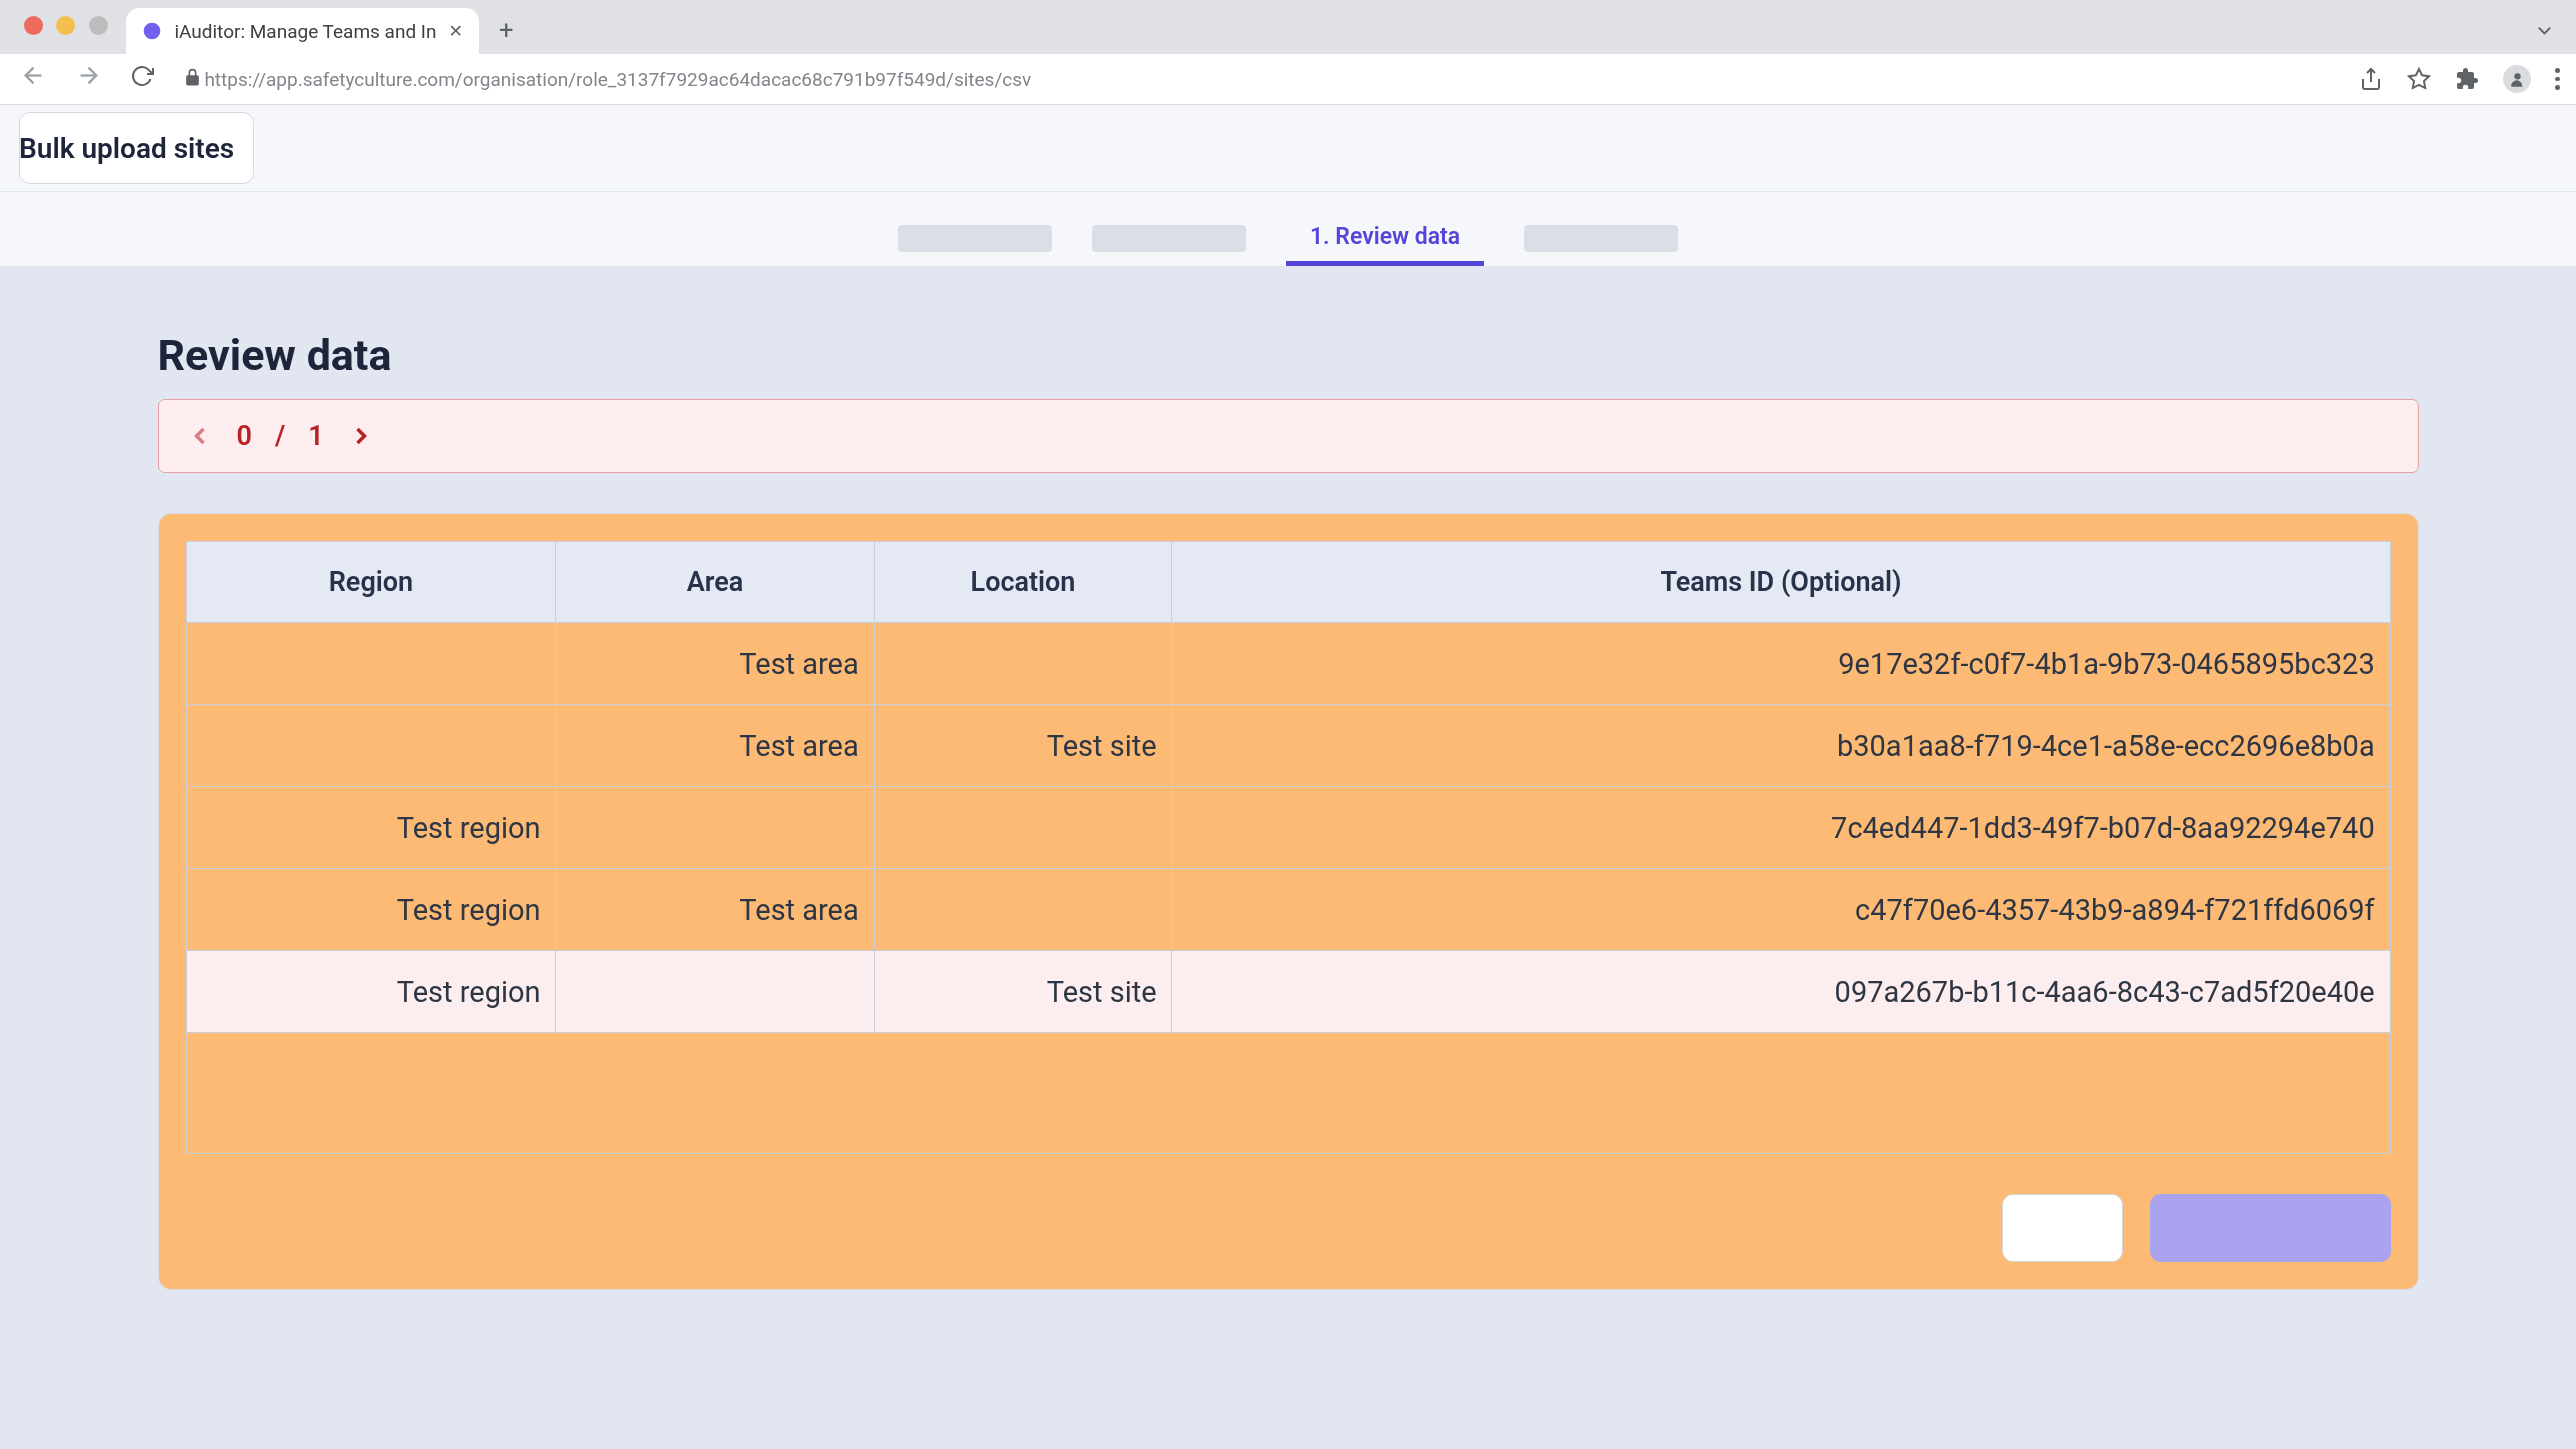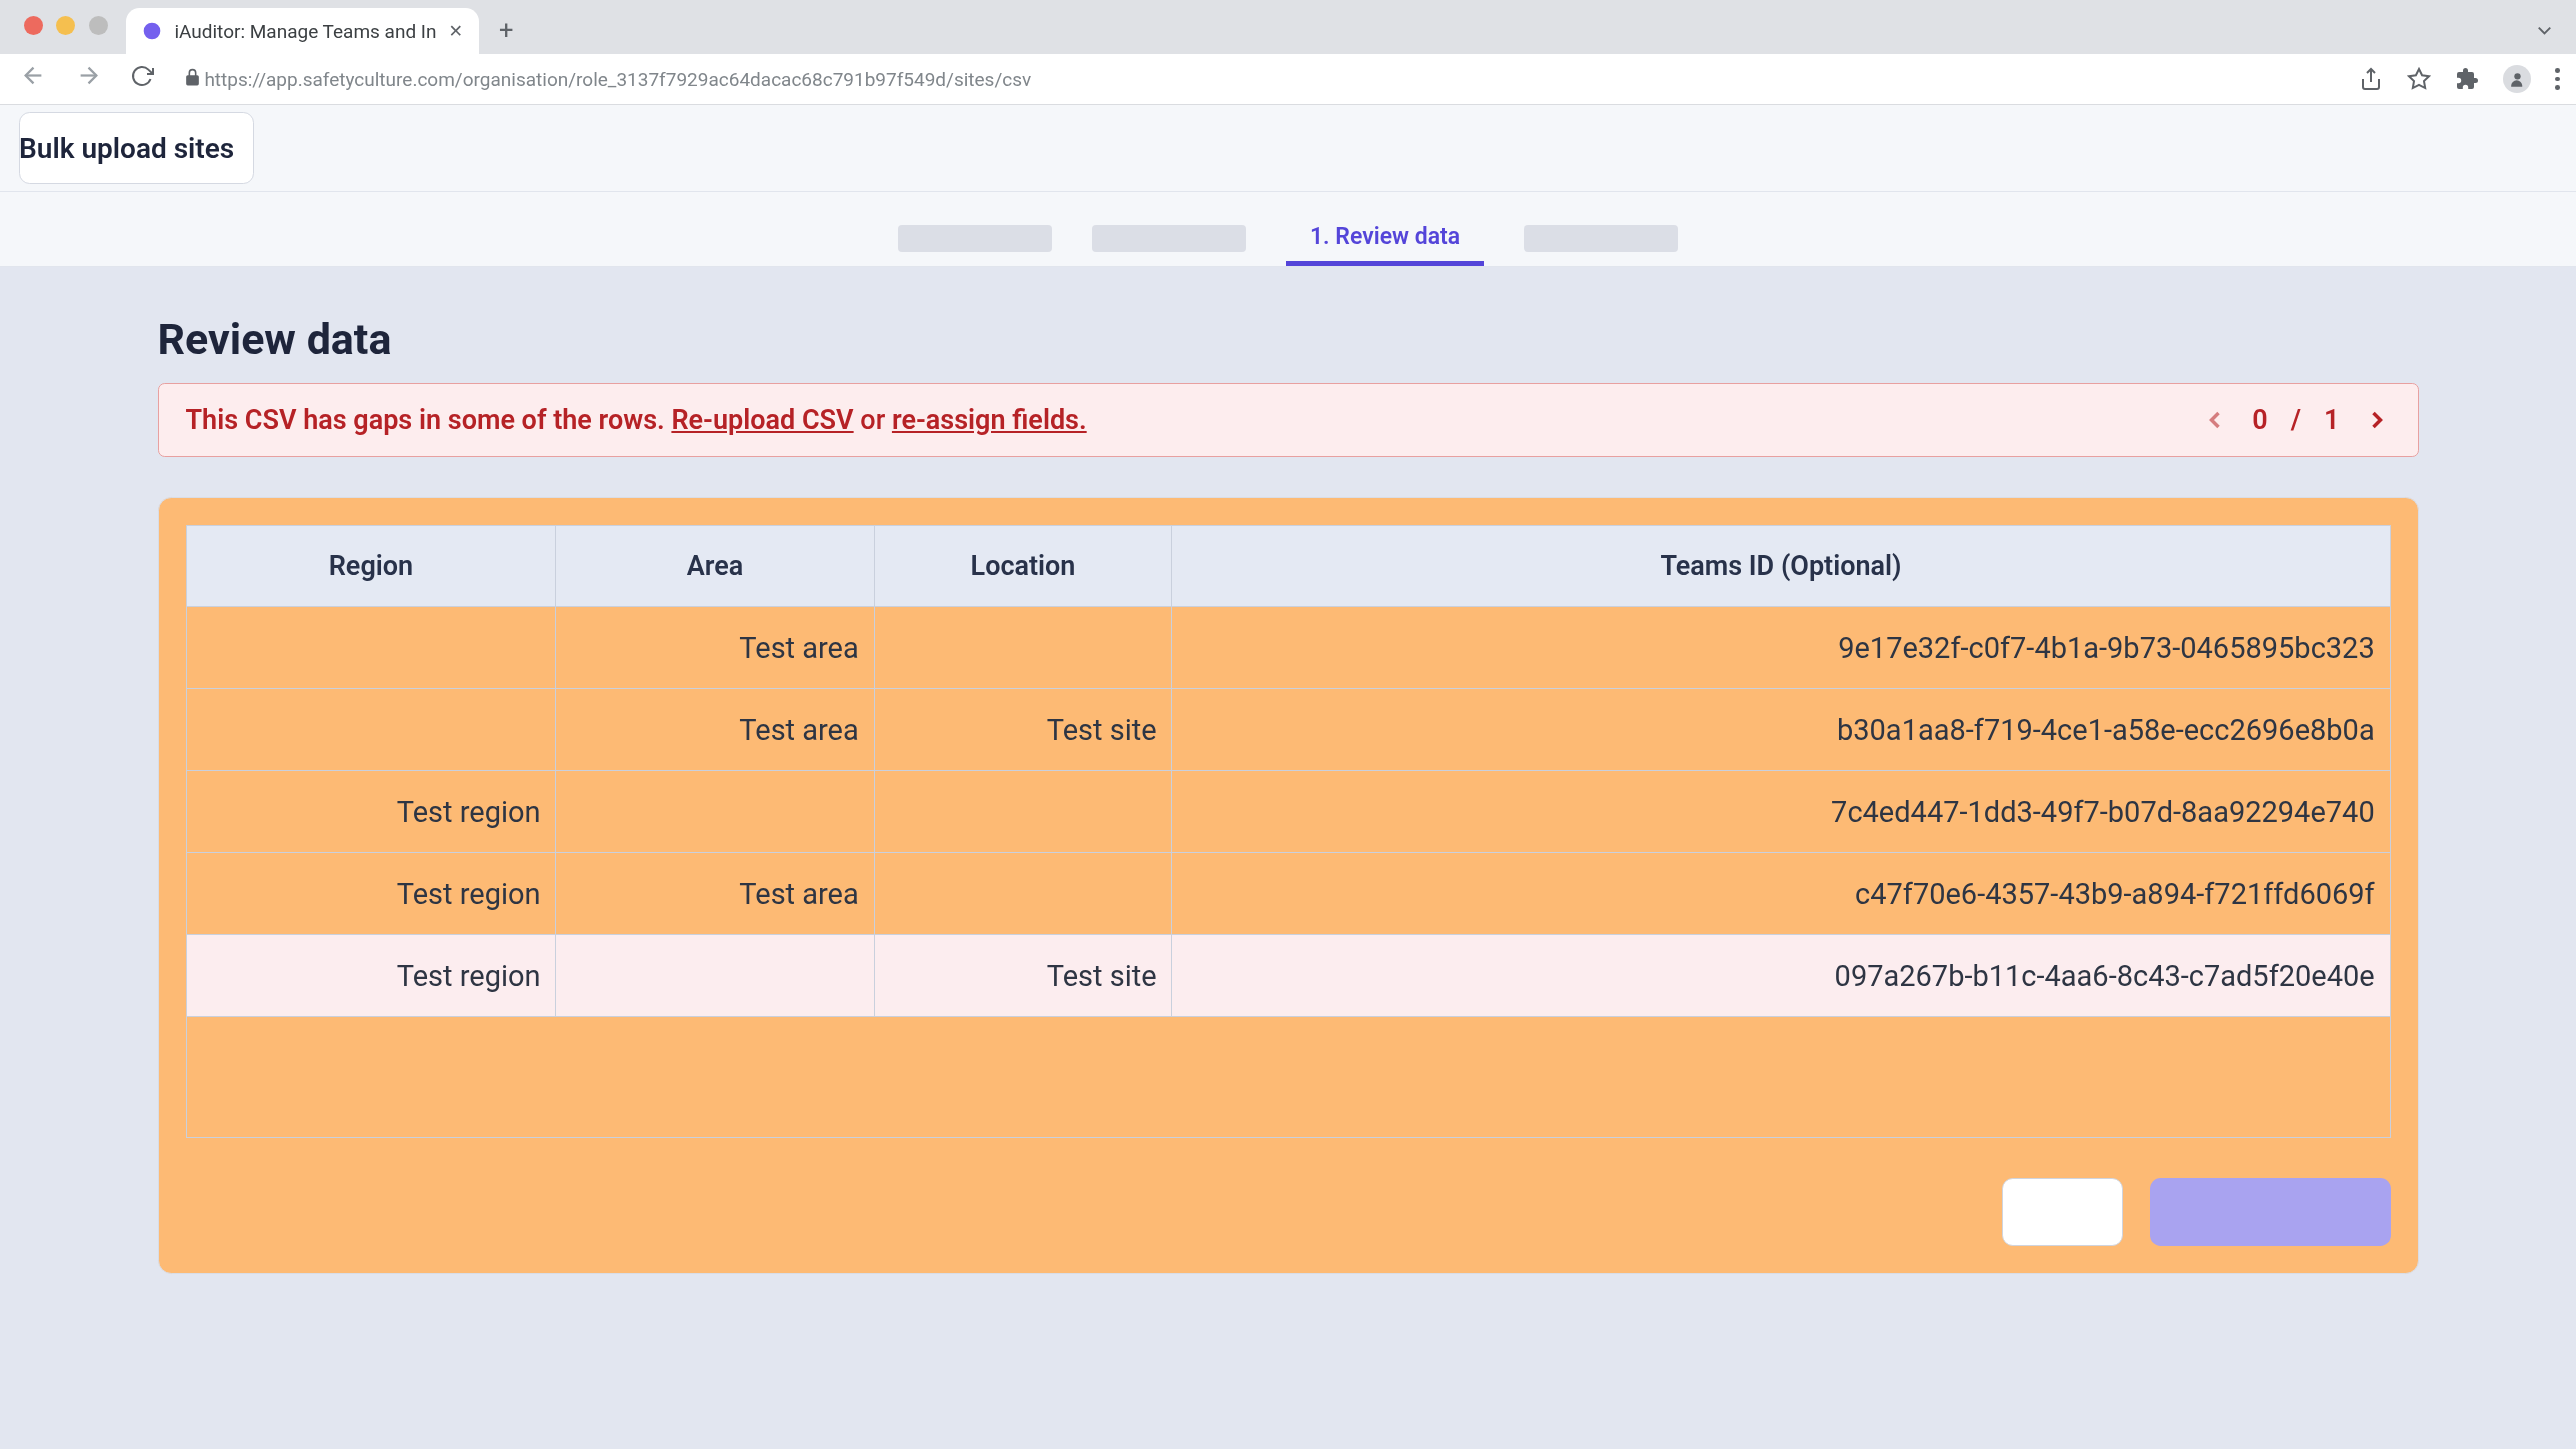--- a/index.html
+++ b/index.html
@@ -170,21 +170,21 @@
 }
 
 
 .main {
   background: #e2e6f0;
   padding: 47px 0 27px 0;
   min-height: calc(1449px - 54px - 51px - 87px - 74px);
 }
 .container {
   width: 2261px;
-  margin: 0 auto;
+  margin: 16px auto;
 }
 .section-title {
   font-size: 43px;
   font-weight: 700;
   color: #1e253b;
   margin-bottom: 19px;
 }
 .section-sub {
   font-size: 24px;
   color: #3a3f4d;
@@ -385,23 +385,20 @@
   <div class="step">
       <div class="step-placeholder"></div>
     </div>
 </div>
 
 <div class="main">
   <div class="container">
     <h1 class="section-title">Review data</h1>
 
     <div class="alert">
-      <div class="alert-text">
-        <span>This CSV has gaps in some of the rows. </span><a href="#">Re-upload CSV</a><span class="sep"> or </span><a href="#">re-assign fields.</a>
-      </div>
       <div class="alert-pager">
         <span class="chev">
           <svg width="28" height="28" viewBox="0 0 24 24" fill="none" stroke="#b62226" stroke-width="3">
               <polyline points="15 18 9 12 15 6"></polyline>
             </svg>
         </span>
         <span>0</span>
         <span>/</span>
         <span>1</span>
         <span class="chev active">

